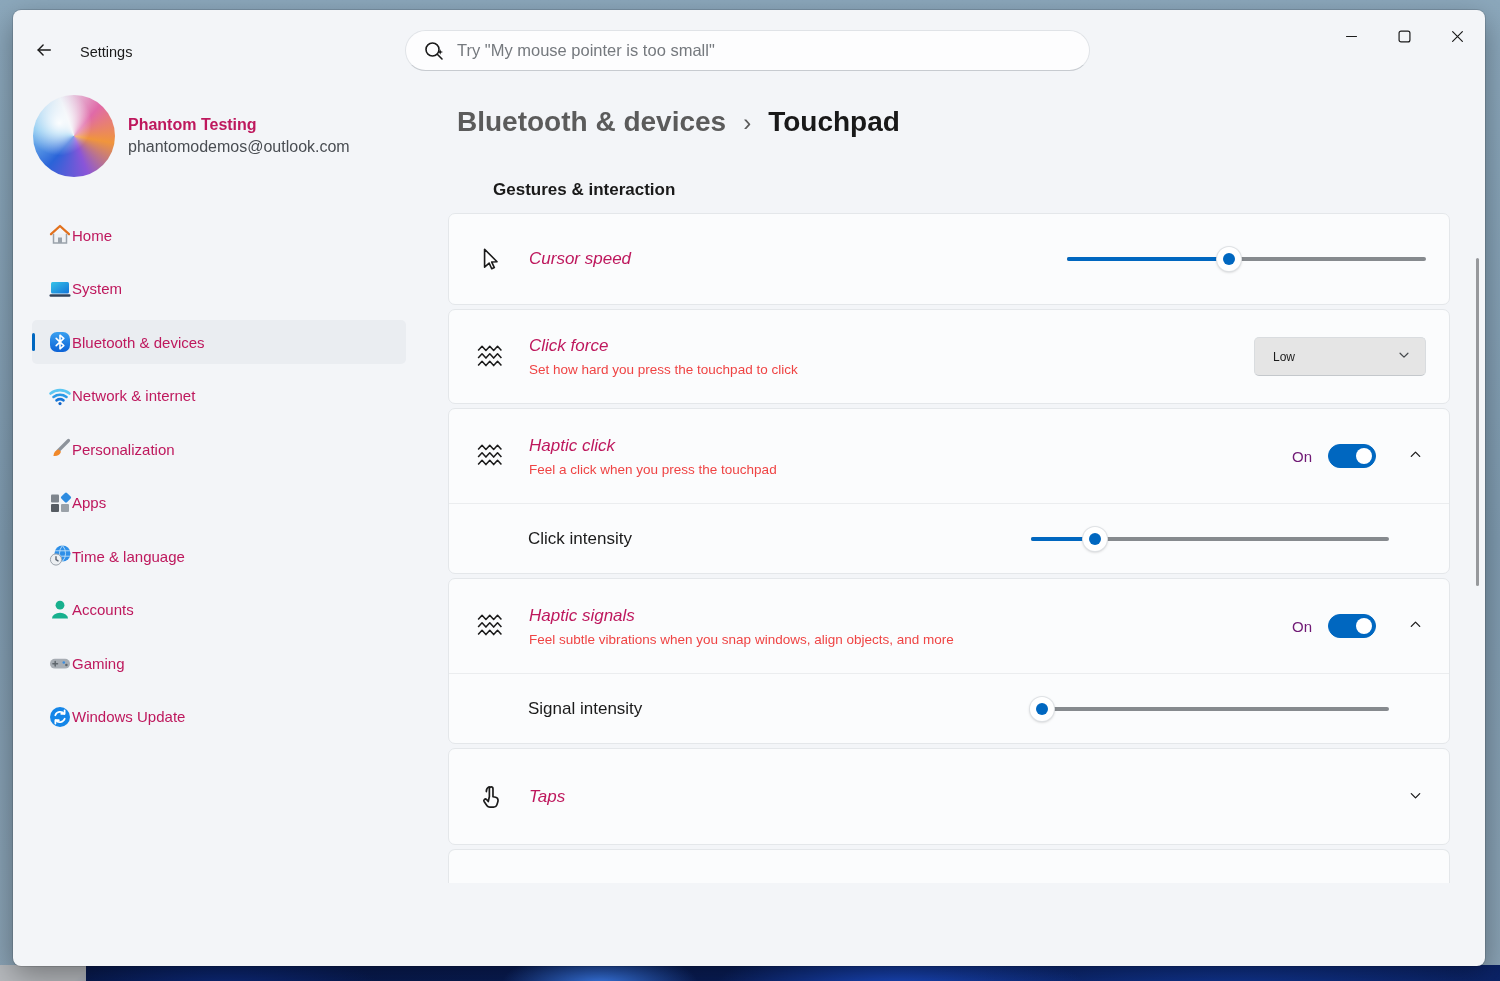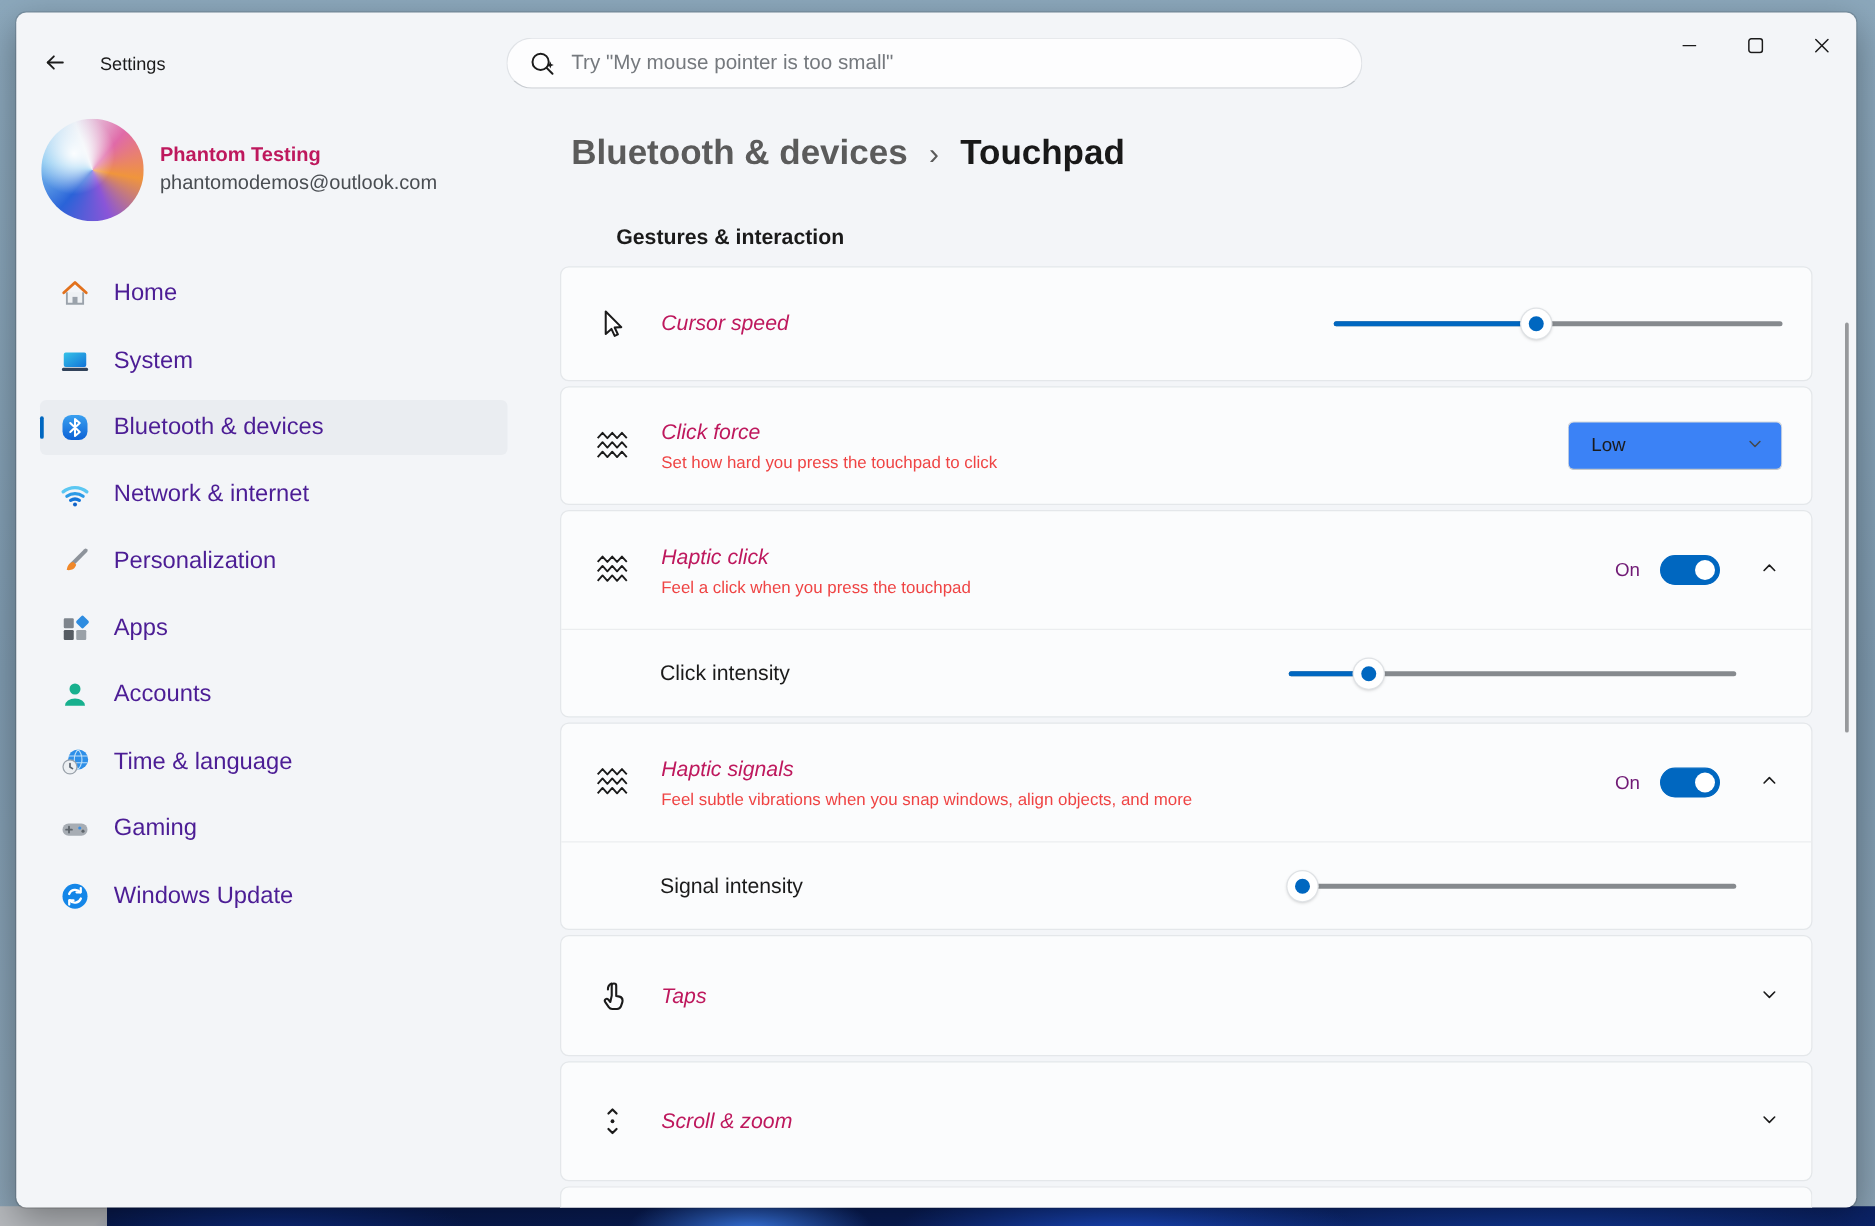--- a/index.html
+++ b/index.html
@@ -69,21 +69,21 @@
   .nav-item{
     position:relative; height:44px; border-radius:5px; display:flex; align-items:center;
     padding-left:16px; cursor:pointer; background:transparent;
   }
   .nav-item.selected{ background:#eaedf1; }
   .nav-item.selected::before{
     content:""; position:absolute; left:0; top:13px; width:3px; height:18px;
     border-radius:2px; background:#0067c0;
   }
   .nav-icon{ width:24px; height:24px; flex:0 0 auto; }
-  .nav-label{ margin-left:19px; font-size:19px; color:#4c1d95; }
+  .nav-label{ font-size:15px; color:#be185d; }
 
   
   .breadcrumb{ position:absolute; left:444px; top:96px; display:flex; align-items:baseline; font-size:28px; }
   .breadcrumb .parent{ color:#5b5b5b; font-weight:600; }
   .breadcrumb .sep{ color:#5b5b5b; margin:0 17px; font-size:24px; }
   .breadcrumb .current{ color:#191919; font-weight:700; }
   .section-title{ position:absolute; left:448px; top:170px; font-size:17px; font-weight:700; color:#1a1a1a;margin-left:32px; }
 
   .cards{ position:absolute; left:435px; top:203px; width:1002px; display:flex; flex-direction:column; gap:4px; }
   .card{
@@ -113,23 +113,23 @@
     position:absolute; top:1px; left:calc(var(--p)*1%); transform:translateX(-50%);
     width:24px; height:24px; border-radius:50%; background:#ffffff;
     box-shadow:0 0 0 1px #dfe2e5, 0 1px 3px rgba(0,0,0,.25); cursor:pointer;
   }
   .slider .thumb::after{ content:""; position:absolute; inset:6px; border-radius:50%; background:#0067c0; }
   .slider-main{ width:359px; }
   .slider-sub{ position:absolute; right:60px; top:50%; margin-top:-13px; width:358px; }
 
   
   .dropdown{
-    width:172px; height:39px; background:#3b82f6; border:1px solid #d9dcdf; border-bottom-color:#c4c8cc;
+    width:172px; height:39px; background:#e5e5e5; border:1px solid #d9dcdf; border-bottom-color:#c4c8cc;
     border-radius:5px; display:flex; align-items:center; padding:0 14px 0 18px;
-    font-size:15px; color:#1b1b1b; cursor:pointer;
+    font-size:12px; color:#1b1b1b; cursor:pointer;
   }
   .dropdown .dd-label{ flex:1; text-align:left; }
 
   
   .toggle-group{ display:flex; align-items:center; }
   .toggle-label{ font-size:15px; color:#701a75; margin-right:16px; }
   .toggle{
     width:48px; height:24px; border-radius:12px; background:#0067c0; border:1px solid #0067c0;
     position:relative; cursor:pointer;
   }
@@ -275,38 +275,38 @@
             <rect x="3" y="13" width="8" height="8" rx="1" fill="#565c63"></rect>
             <rect x="13" y="13" width="8" height="8" rx="1" fill="#9aa1a8"></rect>
             <rect x="14" y="2.6" width="8" height="8" rx="1.4" transform="rotate(45 18 6.6)" fill="#2e8ce0"></rect>
           </svg>
       </span>
       <span class="nav-label">Apps</span>
     </div>
 
     <div class="nav-item">
       <span class="nav-icon">
-        <svg viewBox="0 0 24 24" width="24" height="24" fill="#17b08e">
-            <circle cx="12" cy="7.2" r="4.4"></circle>
-            <path d="M4 20.5 a8 5.8 0 0 1 16 0 z"></path>
-          </svg>
-      </span>
-      <span class="nav-label">Accounts</span>
-    </div>
-
-    <div class="nav-item">
-      <span class="nav-icon">
         <svg viewBox="0 0 24 24" width="24" height="24">
             <circle cx="14.5" cy="9.5" r="8" fill="#2e8fe8"></circle>
             <path d="M7 6.8 h15 M7 12.2 h15 M14.5 1.5 a12 12 0 0 0 0 16 M14.5 1.5 a12 12 0 0 1 0 16" stroke="#bfe0f8" stroke-width=".9" fill="none"></path>
             <circle cx="8" cy="15.5" r="5.6" fill="#eceff2" stroke="#9aa2ab" stroke-width="1"></circle>
             <path d="M8 12.8 V15.6 l2 1.3" stroke="#5b6470" stroke-width="1.4" fill="none" stroke-linecap="round"></path>
           </svg>
       </span>
       <span class="nav-label">Time &amp; language</span>
+    </div>
+
+    <div class="nav-item">
+      <span class="nav-icon">
+        <svg viewBox="0 0 24 24" width="24" height="24" fill="#17b08e">
+            <circle cx="12" cy="7.2" r="4.4"></circle>
+            <path d="M4 20.5 a8 5.8 0 0 1 16 0 z"></path>
+          </svg>
+      </span>
+      <span class="nav-label">Accounts</span>
     </div>
 
     <div class="nav-item">
       <span class="nav-icon">
         <svg viewBox="0 0 24 24" width="24" height="24">
             <rect x="2" y="7.8" width="20" height="9.8" rx="4.9" fill="#a7adb4"></rect>
             <path d="M7.2 10.4 v4.6 M4.9 12.7 h4.6" stroke="#5f666d" stroke-width="1.5" stroke-linecap="round"></path>
             <circle cx="15.8" cy="11.4" r="1.25" fill="#3a8de0"></circle>
             <circle cx="18.4" cy="13.9" r="1.25" fill="#5f666d"></circle>
           </svg>
@@ -476,42 +476,20 @@
         <button class="expander">
           <span>
             <svg width="15" height="15" viewBox="0 0 16 16" fill="none" stroke="#1b1b1b" stroke-width="1.4" stroke-linecap="round" stroke-linejoin="round">
                 <path d="M3.5 6 L8 10.5 L12.5 6"></path>
               </svg>
           </span>
         </button>
       </div>
     </div>
 
-    <div class="card">
-      <div class="row" style="height:94px; padding:0 23px 0 27px;">
-        <span class="card-icon">
-          <svg width="26" height="26" viewBox="0 0 24 24" fill="none" stroke="#1b1b1b" stroke-width="1.6" stroke-linecap="round" stroke-linejoin="round">
-            <path d="M9 6.3 L12 3.3 L15 6.3"></path>
-            <circle cx="12" cy="12" r="1.4" fill="#1b1b1b" stroke="none"></circle>
-            <path d="M9 17.7 L12 20.7 L15 17.7"></path>
-          </svg>
-        </span>
-        <div class="card-text">
-          <div class="card-title">Scroll &amp; zoom</div>
-        </div>
-        <div class="spacer"></div>
-        <button class="expander">
-          <span>
-            <svg width="15" height="15" viewBox="0 0 16 16" fill="none" stroke="#1b1b1b" stroke-width="1.4" stroke-linecap="round" stroke-linejoin="round">
-                <path d="M3.5 6 L8 10.5 L12.5 6"></path>
-              </svg>
-          </span>
-        </button>
-      </div>
-    </div>
 
     <div class="card partial-card"></div>
 
   </div>
 
   <div class="scrollbar-thumb"></div>
 
 </div>
 
 </body></html>

